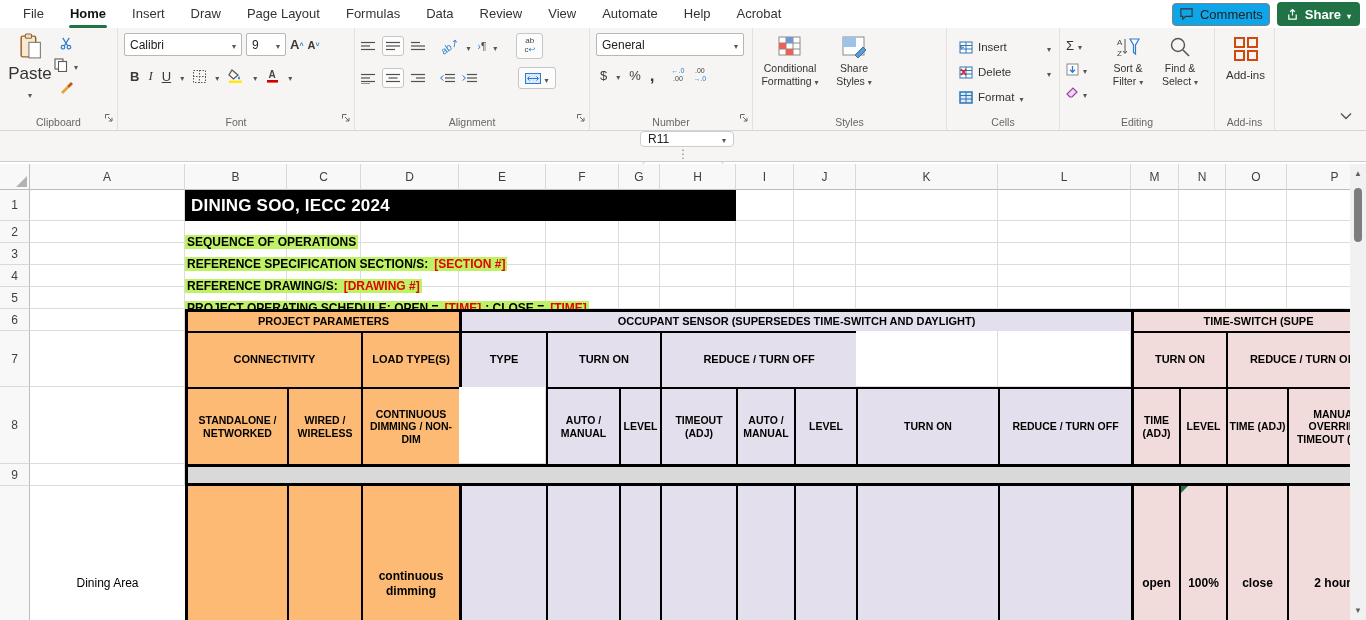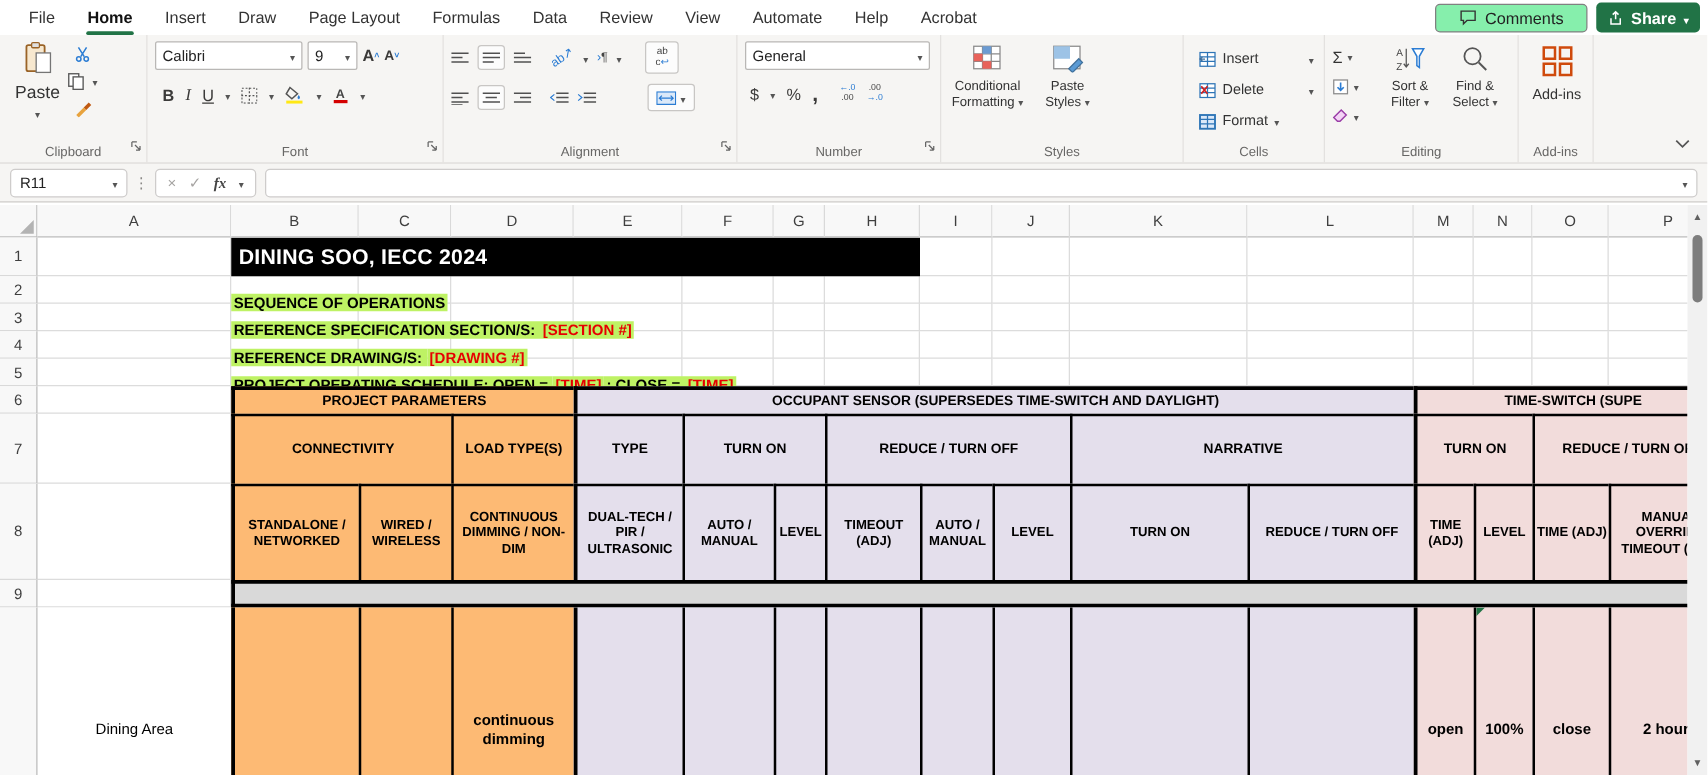--- a/index.html
+++ b/index.html
@@ -8,21 +8,21 @@
 
   
   .tabbar { position:absolute; top:0; left:0; width:1366px; height:28px; background:#fff;
     display:flex; align-items:center; padding-left:10px; }
   .tab { padding:0 13px; font-size:13px; color:#333; height:28px; line-height:28px; position:relative; cursor:default; }
   .tab.active { font-weight:bold; color:#111; }
   .tab.active::after { content:""; position:absolute; left:12px; right:12px; bottom:0; height:3px;
     background:#217346; border-radius:2px; }
   .topright { position:absolute; right:6px; top:2px; display:flex; gap:7px; align-items:center; }
   .btn-comments { display:flex; align-items:center; gap:6px; border:1px solid #808080; border-radius:4px;
-    background:#86efac; height:23px; padding:0 18px; font-size:13px; color:#222; }
+    background:#0ea5e9; height:23px; padding:0 6px; font-size:13px; color:#222; }
   .btn-share { display:flex; align-items:center; gap:6px; border-radius:4px; background:#217346;
     height:24px; padding:0 9px; font-size:13px; color:#fff; font-weight:bold; }
 
   
   .ribbon { position:absolute; top:28px; left:0; width:1366px; height:103px; background:#f6f5f3;
     border-bottom:1px solid #d8d6d4; display:flex; }
   .group { position:relative; height:100%; border-right:1px solid #e3e1df; padding:5px 4px 16px 6px; }
   .glabel { position:absolute; bottom:2px; left:0; right:0; text-align:center; font-size:10.5px; color:#676665; }
   .launcher { position:absolute; right:3px; bottom:3px; }
   .cv::after { content:"▾"; font-size:8px; color:#555; line-height:1; }
@@ -30,21 +30,21 @@
   .ibtn { display:flex; align-items:center; justify-content:center; color:#3b3a39; }
   .boxed { border:1px solid #c8c6c4; border-radius:3px; background:#fcfcfc; }
   .ddbox { background:#fff; border:1px solid #b9b7b5; border-radius:2px; height:23px; display:flex;
     align-items:center; justify-content:space-between; padding:0 5px; font-size:12px; color:#222; }
   .mini { font-size:7px; line-height:1.1; text-align:center; color:#444; }
   .lbl2 { font-size:10.5px; color:#333; text-align:center; line-height:1.25; }
   .bars line { stroke:#505050; stroke-width:1.2; }
 
   
   .fbar { position:absolute; top:131px; left:0; width:1366px; height:31px; background:#f6f5f3;
-    border-bottom:1px solid #cfcdcb; display:flex; align-items:center; }
+    border-bottom:1px solid #cfcdcb; display:flex; align-items:center;flex-direction:column; }
   .namebox { margin-left:8px; width:94px; height:23px; background:#fff; border:1px solid #cecccb;
     border-radius:4px; display:flex; align-items:center; justify-content:space-between;
     padding:0 7px; font-size:12px; color:#222; }
   .vdots { color:#8a8886; font-size:12px; margin:0 5px; }
   .fxbtns { background:#fff; border:1px solid #cecccb; border-radius:4px; height:23px; display:flex;
     align-items:center; gap:10px; padding:0 9px; color:#a5a3a1; font-size:12px; }
   .fxi { font-style:italic; font-family:"Liberation Serif", serif; color:#444; font-weight:bold; }
   .finput { flex:1; margin:0 8px 0 7px; height:23px; background:#fff; border:1px solid #cecccb;
     border-radius:4px; display:flex; align-items:center; justify-content:flex-end; padding:0 7px; font-size:12px; color:#222; }
 
@@ -130,21 +130,21 @@
 <div class="ribbon">
 
   <div class="group" style="width:118px">
     <div style="display:flex">
       <div style="width:48px;text-align:center">
         <svg width="23" height="27" viewBox="0 0 22 26">
             <rect x="2" y="3" width="14" height="20" rx="1.5" fill="#f7e8cf" stroke="#9a6327" stroke-width="1.4"></rect>
             <rect x="6" y="1" width="6" height="4" rx="1" fill="#e0e0e0" stroke="#9a6327"></rect>
             <rect x="9.5" y="9" width="11" height="15" fill="#fff" stroke="#757575"></rect>
           </svg>
-        <div style="font-size:14px;color:#333">Paste</div>
+        <div style="font-size:17px;color:#333">Paste</div>
         <span class="cv"></span>
       </div>
       <div style="display:flex;flex-direction:column;gap:6px;padding-top:4px">
         <span class="ibtn">
             <svg width="14" height="13" viewBox="0 0 14 14">
               <path d="M3.5 1 L8.5 9 M10.5 1 L5.5 9" stroke="#2b7cd3" stroke-width="1.3" fill="none"></path>
               <circle cx="3.8" cy="11" r="1.9" fill="none" stroke="#2b7cd3" stroke-width="1.3"></circle>
               <circle cx="10.2" cy="11" r="1.9" fill="none" stroke="#2b7cd3" stroke-width="1.3"></circle>
             </svg>
           </span>
@@ -348,21 +348,21 @@
           <rect x="8" y="13" width="7" height="6" fill="#e8625a"></rect>
         </svg>
       <div class="lbl2"><span>Conditional Formatting</span> <span class="cv"></span></div>
     </div>
     <div style="width:58px;text-align:center">
       <svg width="25" height="22" viewBox="0 0 25 22">
           <rect x="1" y="1" width="21" height="18" fill="#fff" stroke="#8a8a8a"></rect>
           <rect x="1" y="1" width="13" height="10" fill="#9dc3e6"></rect>
           <path d="M13 19 L21 11 L24 14 L16 22 Z" fill="#5b9bd5" stroke="#41719c"></path>
         </svg>
-      <div class="lbl2"><span>Paste Styles</span> <span class="cv"></span></div>
+      <div class="lbl2"><span>Share Styles</span> <span class="cv"></span></div>
     </div>
     <div class="glabel">Styles</div>
   </div>
 
   <div class="group" style="width:113px;padding-left:12px;padding-top:8px">
     <div class="rowi" style="gap:5px;height:22px;width:92px">
       <svg width="14" height="13" viewBox="0 0 14 13">
           <rect x="1" y="1" width="12" height="11" fill="#fff" stroke="#2e75b6"></rect>
           <path d="M1 4.5 h12 M1 8 h12 M7 1 v11" stroke="#2e75b6"></path>
           <path d="M5 6.2 L1.5 6.2 M3 4.5 L1 6.2 L3 8" stroke="#41719c" fill="none"></path>
@@ -492,28 +492,26 @@
 
   <div class="cell green bt3 bl3" style="grid-column:3/6;grid-row:7">PROJECT PARAMETERS</div>
   <div class="cell purple bt3 bl3" style="grid-column:6/14;grid-row:7">OCCUPANT SENSOR (SUPERSEDES TIME-SWITCH AND DAYLIGHT)</div>
   <div class="cell pink bt3 bl3" style="grid-column:14/18;grid-row:7">TIME-SWITCH (SUPE</div>
 
   <div class="cell green bt2 bl3" style="grid-column:3/5;grid-row:8">CONNECTIVITY</div>
   <div class="cell green bt2 bl2" style="grid-column:5;grid-row:8">LOAD TYPE(S)</div>
   <div class="cell purple bt2 bl3" style="grid-column:6;grid-row:8">TYPE</div>
   <div class="cell purple bt2 bl2" style="grid-column:7/9;grid-row:8">TURN ON</div>
   <div class="cell purple bt2 bl2" style="grid-column:9/12;grid-row:8">REDUCE / TURN OFF</div>
-  <div class="cell purple bt2 bl2" style="grid-column:12/14;grid-row:8">NARRATIVE</div>
   <div class="cell pink bt2 bl3" style="grid-column:14/16;grid-row:8">TURN ON</div>
   <div class="cell pink bt2 bl2 nowrapL" style="grid-column:16/18;grid-row:8">REDUCE / TURN OFF</div>
 
   <div class="cell green r8 bt2 bl3" style="grid-column:3;grid-row:9">STANDALONE / NETWORKED</div>
   <div class="cell green r8 bt2 bl2" style="grid-column:4;grid-row:9">WIRED / WIRELESS</div>
   <div class="cell green r8 bt2 bl2" style="grid-column:5;grid-row:9">CONTINUOUS DIMMING / NON-DIM</div>
-  <div class="cell purple r8 bt2 bl3" style="grid-column:6;grid-row:9">DUAL-TECH / PIR / ULTRASONIC</div>
   <div class="cell purple r8 bt2 bl2" style="grid-column:7;grid-row:9">AUTO / MANUAL</div>
   <div class="cell purple r8 bt2 bl2" style="grid-column:8;grid-row:9">LEVEL</div>
   <div class="cell purple r8 bt2 bl2" style="grid-column:9;grid-row:9">TIMEOUT (ADJ)</div>
   <div class="cell purple r8 bt2 bl2" style="grid-column:10;grid-row:9">AUTO / MANUAL</div>
   <div class="cell purple r8 bt2 bl2" style="grid-column:11;grid-row:9">LEVEL</div>
   <div class="cell purple r8 bt2 bl2" style="grid-column:12;grid-row:9">TURN ON</div>
   <div class="cell purple r8 bt2 bl2" style="grid-column:13;grid-row:9">REDUCE / TURN OFF</div>
   <div class="cell pink r8 bt2 bl3" style="grid-column:14;grid-row:9">TIME (ADJ)</div>
   <div class="cell pink r8 bt2 bl2" style="grid-column:15;grid-row:9">LEVEL</div>
   <div class="cell pink r8 bt2 bl2" style="grid-column:16;grid-row:9">TIME (ADJ)</div>

